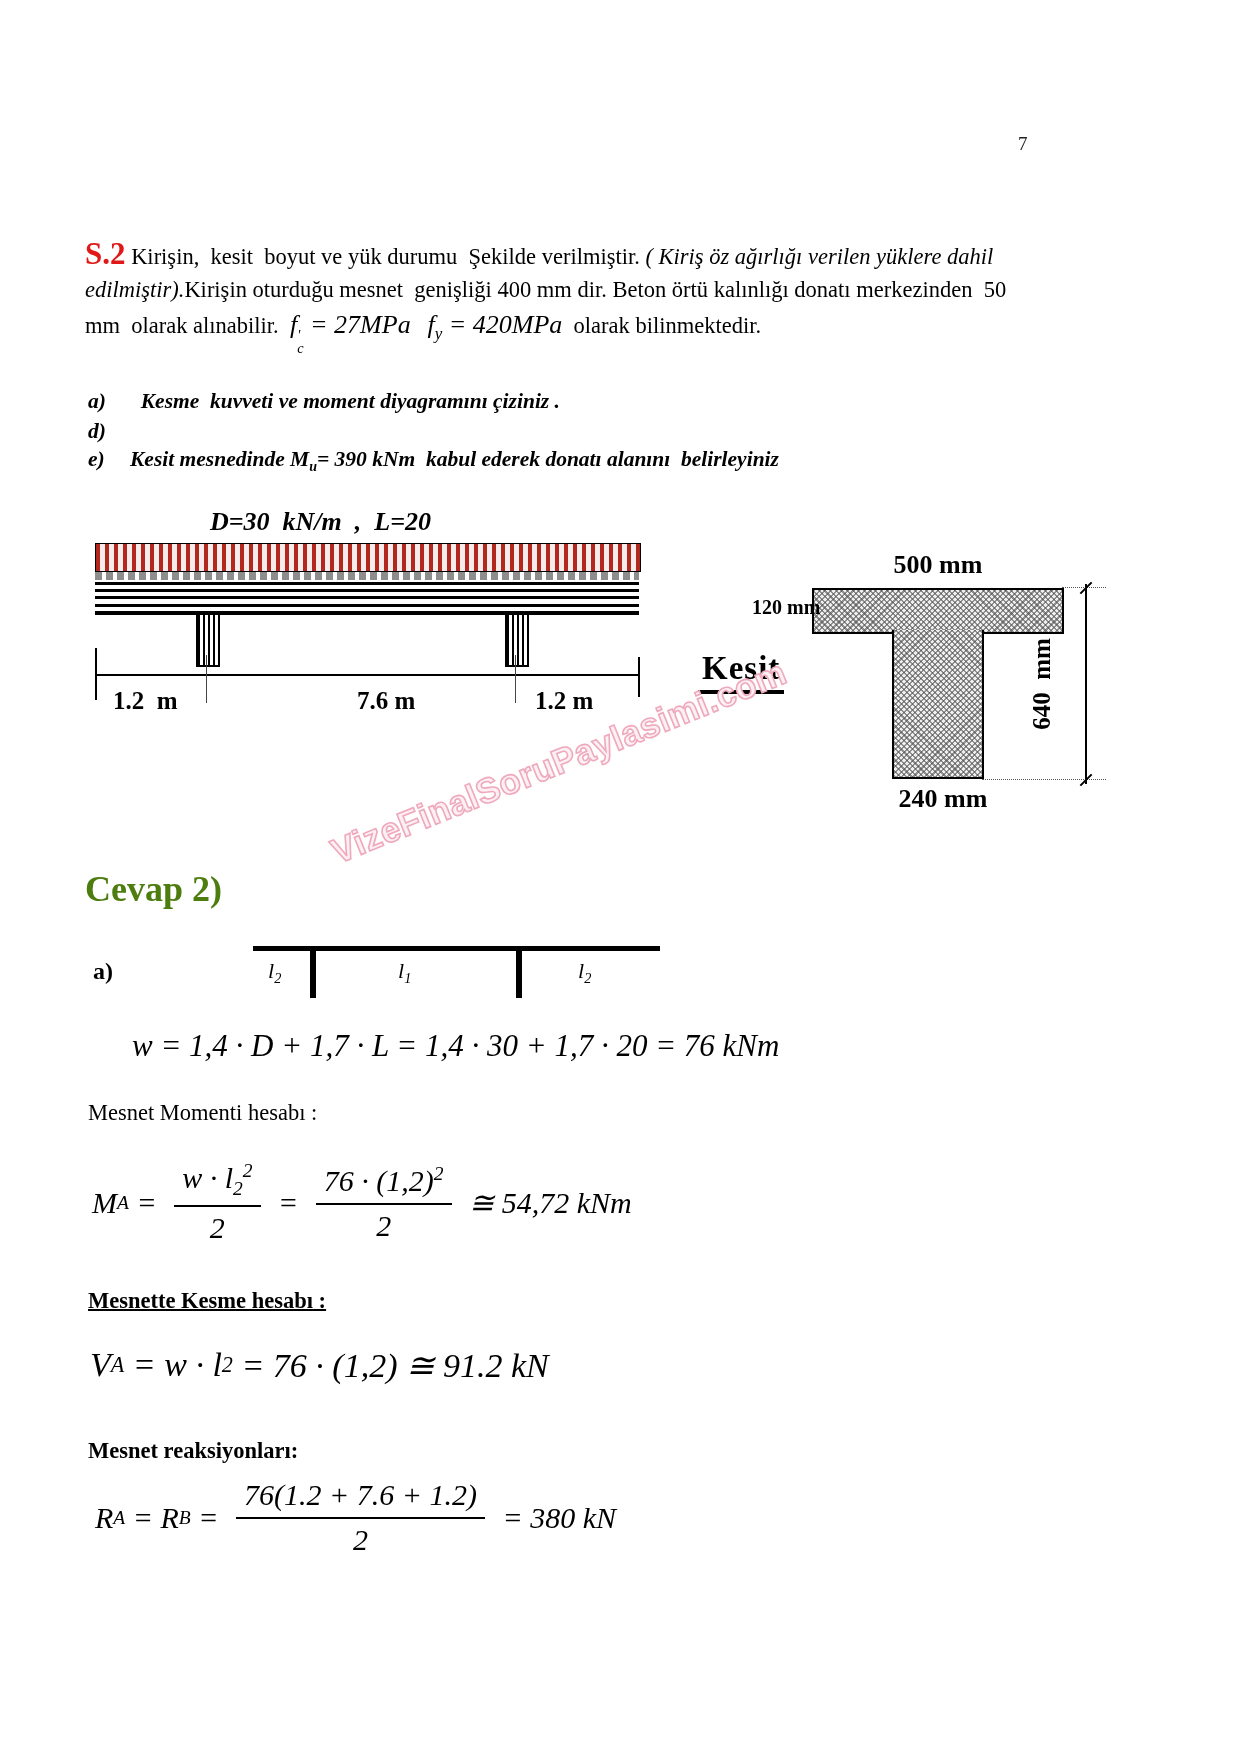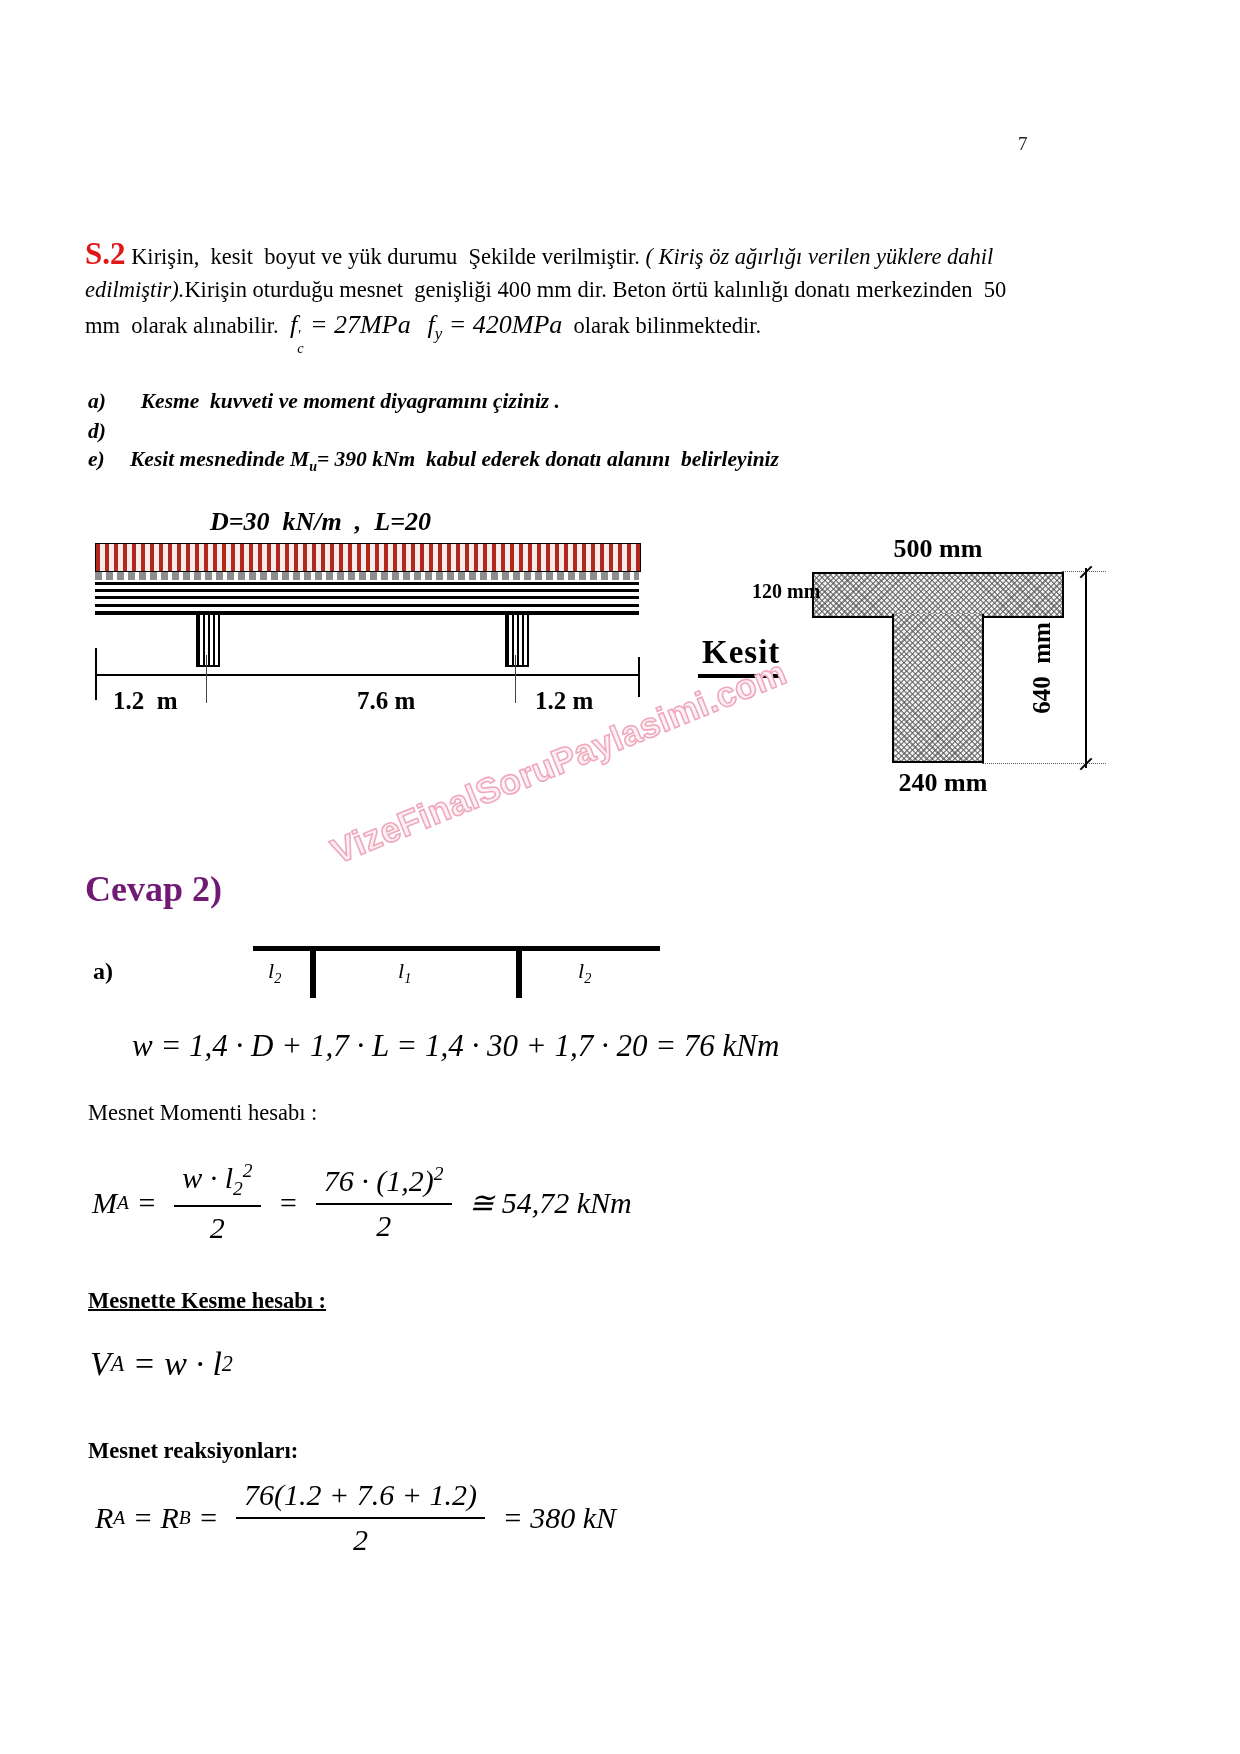--- a/index.html
+++ b/index.html
@@ -41,21 +41,21 @@
   .dimline{position:absolute;left:0;top:169px;width:545px;border-top:2px solid #000;}
   .tick{position:absolute;border-left:2px solid #000;}
   .tick.t-l{left:0;top:143px;height:52px;}
   .tick.t-r{left:543px;top:152px;height:40px;}
   .tick.t-m{border-left:1.5px solid #444;top:150px;height:48px;}
   .tick.m1{left:111px;} .tick.m2{left:420px;}
   .dimlab{position:absolute;top:182px;font-weight:bold;font-size:25px;white-space:pre-wrap;}
   .dimlab.d1{left:18px;} .dimlab.d2{left:262px;} .dimlab.d3{left:440px;}
 
   
-  .secfig{position:absolute;left:680px;top:492px;width:440px;height:320px;}
+  .secfig{position:absolute;left:680px;top:508px;width:440px;height:320px;}
   .hatch{background-color:#efefef;
          background-image:repeating-linear-gradient(45deg,rgba(80,80,80,.6) 0 1.5px,transparent 1.5px 4px),
                           repeating-linear-gradient(-45deg,rgba(80,80,80,.6) 0 1.5px,transparent 1.5px 4px);}
   .flange{position:absolute;left:132px;top:80px;width:248px;height:42px;border:2px solid #000;}
   .web{position:absolute;left:212px;top:122px;width:88px;height:147px;border:2px solid #000;border-top:none;}
   .sec-top{position:absolute;left:158px;top:42px;width:200px;text-align:center;font-weight:bold;font-size:26px;}
   .sec-flange{position:absolute;left:72px;top:88px;font-weight:bold;font-size:20px;z-index:3;}
   .sec-title{position:absolute;left:18px;top:142px;font-weight:bold;font-size:33px;letter-spacing:1px;
              border-bottom:4px solid #000;padding:0 4px 3px 4px;}
   .sec-height{position:absolute;left:262px;top:162px;width:200px;text-align:center;font-weight:bold;font-size:25px;
@@ -67,21 +67,21 @@
   .leader.bot{left:302px;top:271px;width:124px;}
   .slash{position:absolute;width:16px;border-top:2px solid #000;transform:rotate(-45deg);}
   .slash.s-t{left:398px;top:79px;} .slash.s-b{left:398px;top:271px;}
 
   
   .watermark{position:absolute;left:333px;top:833px;transform:rotate(-22deg);transform-origin:0 50%;
              font-family:"Liberation Sans","DejaVu Sans",sans-serif;font-weight:bold;font-size:35px;
              color:#fdf0f4;-webkit-text-stroke:1.6px #efa9bd;letter-spacing:.5px;white-space:nowrap;z-index:5;}
 
   
-  .cevap{position:absolute;left:85px;top:868px;color:#701a75;font-weight:bold;font-size:36px;}
+  .cevap{position:absolute;left:85px;top:868px;color:#4d7c0f;font-weight:bold;font-size:36px;}
   .part-a{position:absolute;left:93px;top:958px;font-weight:bold;font-size:24px;}
   .spanline{position:absolute;left:253px;top:946px;width:407px;height:5px;background:#000;}
   .spantick{position:absolute;top:946px;width:6px;height:52px;background:#000;}
   .spantick.k1{left:310px;} .spantick.k2{left:516px;}
   .spanlab{position:absolute;top:958px;font-style:italic;font-size:22px;}
   .spanlab.p1{left:268px;} .spanlab.p2{left:398px;} .spanlab.p3{left:578px;}
 
   .formula{position:absolute;font-style:italic;font-size:31px;white-space:pre-wrap;margin-left:35px;}
   .f-w{left:97px;top:1028px;}
   .plain{position:absolute;font-size:22.5px;}
@@ -178,21 +178,21 @@
     <span> = </span>
     <span class="frac">
       <span class="num"><span>76 · (1,2)</span><sup>2</sup></span>
       <span class="den">2</span>
     </span>
     <span> ≅ 54,72 kNm</span>
   </div>
 
   <div class="plain lab-shear">Mesnette Kesme hesabı :</div>
   <div class="eqrow eq-va">
-    <span>V</span><sub>A</sub><span> = w · l</span><sub>2</sub>
+    <span>V</span><sub>A</sub><span> = w · l</span><sub>2</sub><span> = 76 · (1,2) ≅ 91.2 kN</span>
   </div>
 
   <div class="plain lab-react">Mesnet reaksiyonları:</div>
   <div class="eqrow eq-r">
     <span>R</span><sub>A</sub><span> = </span>
     <span>R</span><sub>B</sub><span> = </span>
     <span class="frac">
       <span class="num">76(1.2 + 7.6 + 1.2)</span>
       <span class="den">2</span>
     </span>

